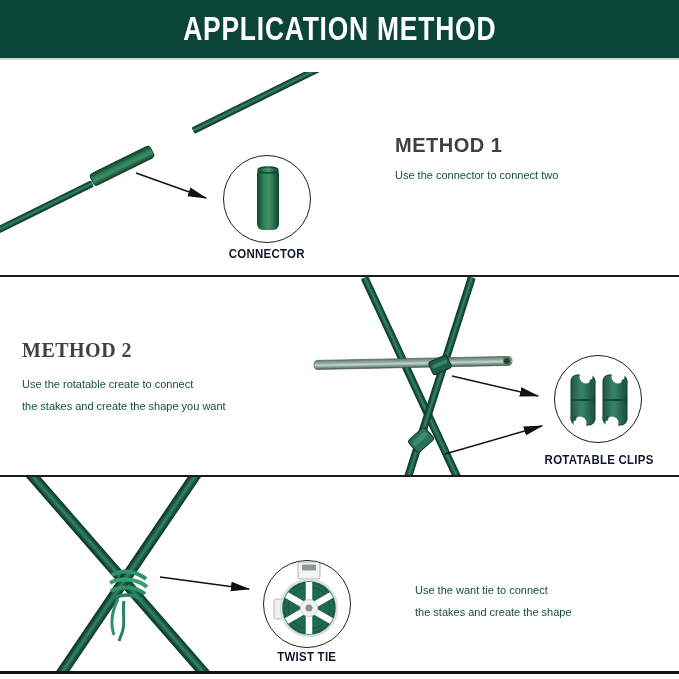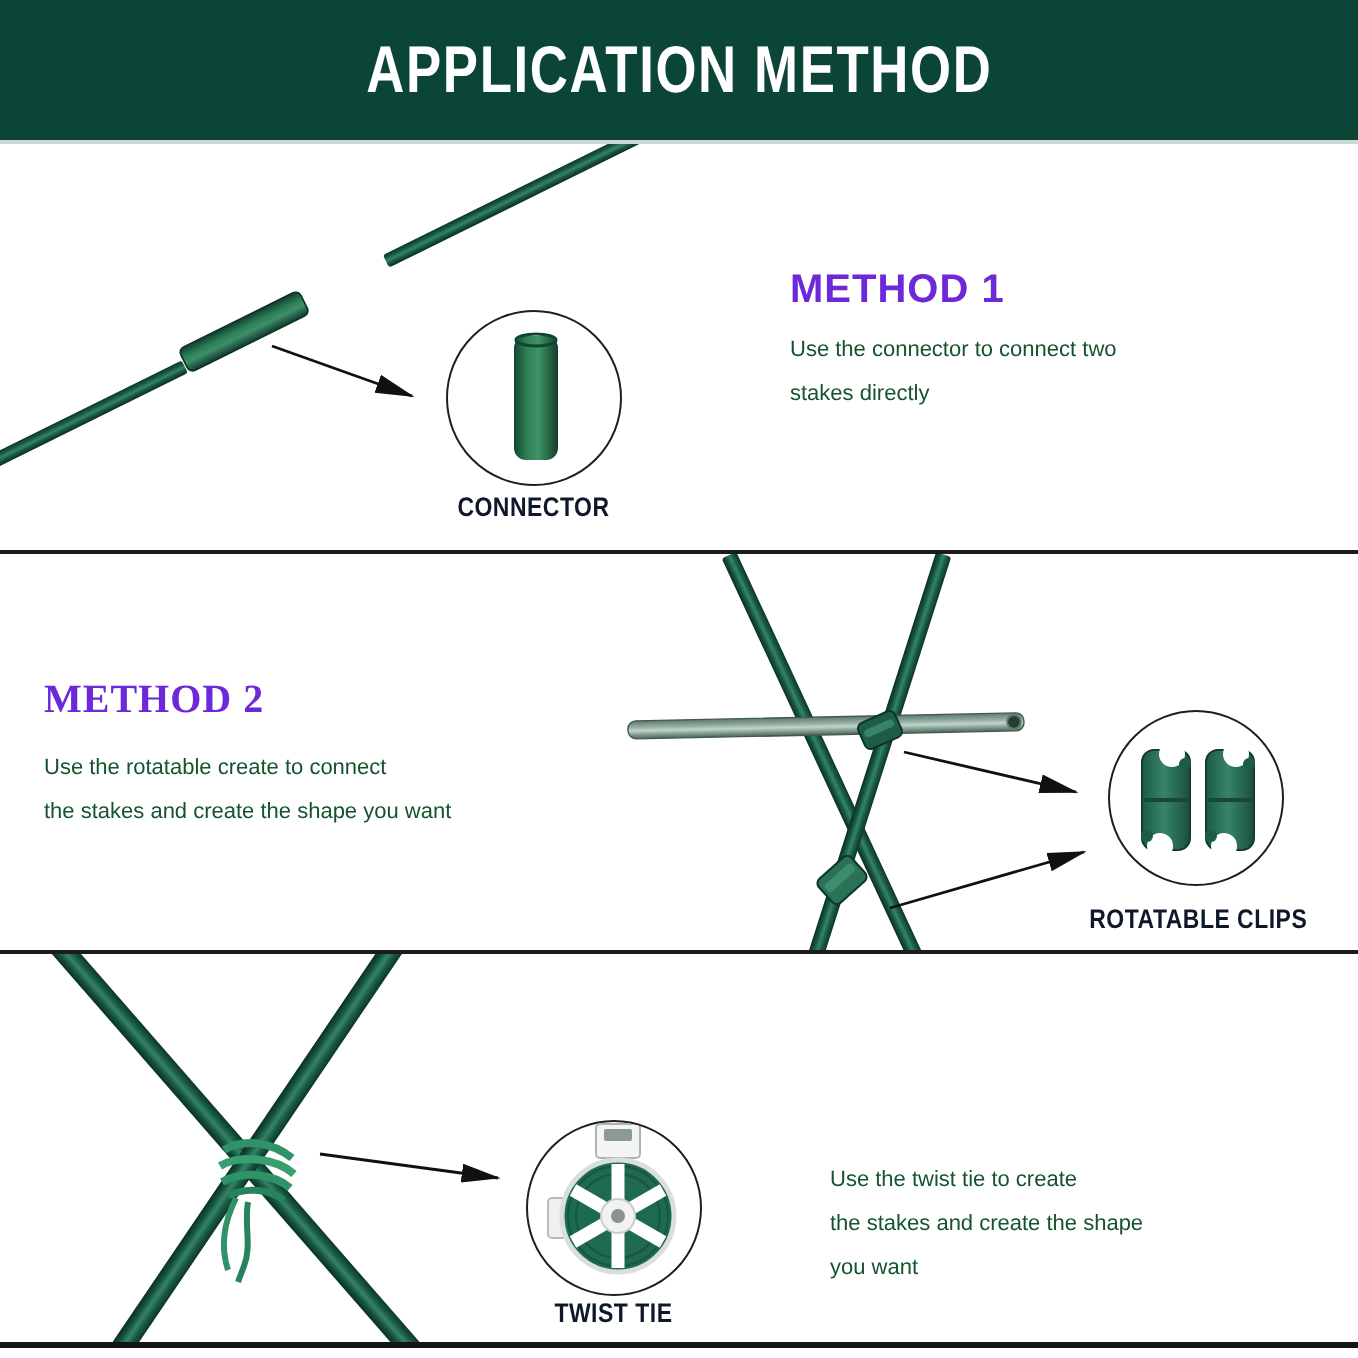--- a/index.html
+++ b/index.html
@@ -3,21 +3,21 @@
 <meta charset="utf-8">
 <style>
   * { margin:0; padding:0; box-sizing:border-box; }
   html,body { background:#fff; }
   .page {
     position:relative; width:679px; height:679px; background:#fff;
     font-family:"Liberation Sans", sans-serif; overflow:hidden;
   }
   
   .hdr {
-    position:absolute; left:0; top:0; width:679px; height:72px;
+    position:absolute; left:0; top:0; width:679px; height:60px;
     background:#0B4537; border-bottom:2px solid #CBD9D2;
     display:flex; align-items:center; justify-content:center;
   }
   .hdr-title {
     color:#fff; font-size:33px; font-weight:700; letter-spacing:1px;
     transform:scaleX(0.8); transform-origin:center; white-space:nowrap;
   }
   
   .sec { position:absolute; left:0; width:679px; background:#fff; }
   .sec1 { top:72px;  height:205px; border-bottom:2px solid #1C1C1C; }
@@ -29,21 +29,21 @@
     position:absolute; width:88px; height:88px; border-radius:50%;
     border:1.5px solid #1F1F1F; background:#fff; overflow:hidden;
   }
   .callout svg { position:absolute; left:0; top:0; }
   .clabel {
     position:absolute; text-align:center; white-space:nowrap;
     font-size:13.5px; font-weight:700; color:#0f172a;
   }
   .clabel > span { display:inline-block; transform:scaleX(0.85); letter-spacing:.3px; }
   
-  .mheading { position:absolute; font-size:20px; font-weight:700; color:#6d28d9; letter-spacing:.5px; white-space:nowrap; }
+  .mheading { position:absolute; font-size:20px; font-weight:700; color:#404040; letter-spacing:.5px; white-space:nowrap; }
   .mbody { position:absolute; font-size:11px; color:#14532d; line-height:22px; }
   .mbody div { white-space:nowrap; }
 </style>
 </head>
 <body>
 
 <div class="page">
 
   <div class="hdr">
     <div class="hdr-title">APPLICATION METHOD</div>
@@ -95,21 +95,20 @@
         <ellipse cx="44" cy="14" rx="10" ry="3" fill="none" stroke="#0F4630" stroke-width="1.6"></ellipse>
       </svg>
     </div>
     <div class="clabel" style="left:197px; top:174px; width:140px;">
       <span>CONNECTOR</span>
     </div>
 
     <div class="mheading" style="left:395px; top:62px;">METHOD 1</div>
     <div class="mbody" style="left:395px; top:92px;">
       <div>Use the connector to connect two</div>
-      <div>stakes directly</div>
     </div>
   </div>
 
   <div class="sec sec2">
     <svg class="ill" width="679" height="198" viewBox="0 0 679 198">
       <defs>
         <linearGradient id="g2stake" x1="0" y1="0" x2="0" y2="1">
           <stop offset="0" stop-color="#0C352A"></stop>
             <stop offset="0.28" stop-color="#1A5C45"></stop>
           <stop offset="0.5" stop-color="#35836A"></stop>
@@ -236,19 +235,18 @@
         </g>
         <circle cx="45" cy="47" r="8.5" fill="#F2F2F2" stroke="#C9CFCC" stroke-width="1"></circle>
         <circle cx="45" cy="47" r="3.5" fill="#8A938F"></circle>
       </svg>
     </div>
     <div class="clabel" style="left:237px; top:172px; width:140px;">
       <span>TWIST TIE</span>
     </div>
 
     <div class="mbody" style="left:415px; top:102px;">
-      <div>Use the twist tie to create</div>
+      <div>Use the want tie to connect</div>
       <div>the stakes and create the shape</div>
-      <div>you want</div>
     </div>
   </div>
 
 </div>
 
 </body></html>

